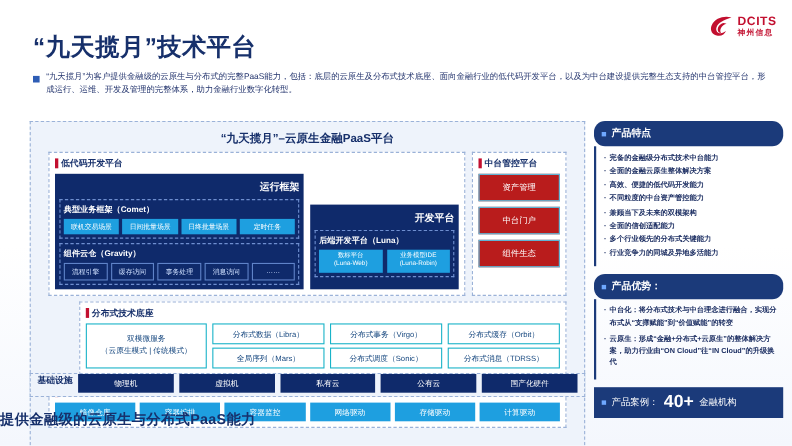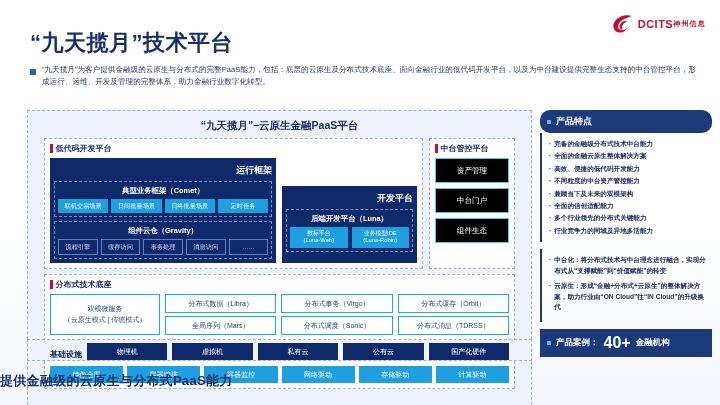--- a/index.html
+++ b/index.html
@@ -9,21 +9,21 @@
     font-family:"Liberation Sans","DejaVu Sans",sans-serif;
     color:#17306b;
     position:relative;
   }
   .slide{position:relative;width:720px;height:405px;box-sizing:border-box;
     background:linear-gradient(180deg,#ffffff 0%,#ffffff 55%,#f4f7fd 100%);}
 
   
   .logo{position:absolute;right:14px;top:14px;display:flex;align-items:center;gap:4px;}
   .logo-mark{width:22px;height:20px;}
-  .logo-text{display:flex;flex-direction:row;line-height:1;}
+  .logo-text{display:flex;flex-direction:column;line-height:1;}
   .logo-en{font-size:11px;font-weight:bold;color:#c20f2f;letter-spacing:.5px;}
   .logo-cn{font-size:7px;font-weight:bold;color:#c20f2f;letter-spacing:1.2px;margin-top:1px;}
 
   .page-title{position:absolute;left:30px;top:28px;font-size:22px;font-weight:bold;
     color:#17306b;letter-spacing:.5px;}
 
   .intro{position:absolute;left:30px;top:64px;width:672px;display:flex;gap:6px;}
   .intro-bullet{width:6px;height:6px;background:#2e5db5;margin-top:5px;flex:0 0 auto;}
   .intro-text{font-size:7.6px;line-height:1.55;color:#24356e;font-weight:normal;}
 
@@ -41,74 +41,74 @@
   .sec-bar{width:2.5px;height:9px;background:#c20f2f;flex:0 0 auto;}
   .sec-label{font-size:8px;font-weight:bold;color:#17306b;}
 
   .lowcode-body{display:flex;gap:6px;}
   .runtime{flex:1.72;background:#0f2a6b;padding:4px;box-sizing:border-box;}
   .devplat{flex:1;background:#0f2a6b;padding:4px;box-sizing:border-box;margin-top:28px;}
 
   .dark-title{text-align:right;color:#ffffff;font-size:9px;font-weight:bold;padding:2px 0 4px;}
   .inner-box{border:1px dashed #6f8fd0;padding:3px;margin-bottom:4px;}
   .inner-box:last-child{margin-bottom:0;}
-  .inner-title{text-align:center;color:#ffffff;font-size:7.4px;font-weight:bold;padding:1px 0 3px;}
+  .inner-title{text-align:left;color:#ffffff;font-size:7.4px;font-weight:bold;padding:1px 0 3px;}
   .inner-title.plain{padding:2px 0;}
 
   .tags{display:flex;gap:3px;}
   .tag{flex:1;text-align:center;font-size:6.2px;color:#ffffff;padding:2.5px 1px;
     background:#1e9fe0;white-space:nowrap;overflow:hidden;}
   .tag.outline{background:transparent;border:1px solid #5f83c8;color:#cfe0ff;}
 
   .dev-tags{display:flex;gap:4px;}
   .dev-tag{flex:1;text-align:center;background:#1e9fe0;color:#ffffff;font-size:5.8px;
     line-height:1.35;padding:2.5px 1px;}
 
-  .mgmt-item{background:#000000;border:1px solid #57c5e8;color:#ffffff;font-size:7.6px;
+  .mgmt-item{background:#b91c1c;border:1px solid #57c5e8;color:#ffffff;font-size:7.6px;
     text-align:center;padding:6.5px 0;margin-bottom:5px;}
   .mgmt-item:last-child{margin-bottom:0;}
 
   
-  .base{margin-top:5px;background:#ffffff;border:1px dashed #9bb2d8;padding:4px 5px 5px;box-sizing:border-box;}
+  .base{margin-top:5px;background:#ffffff;border:1px dashed #9bb2d8;padding:4px 5px 5px;box-sizing:border-box;margin-left:28px;}
   .base-body{display:flex;gap:5px;}
   .dual{width:110px;border:1px solid #19b3c8;color:#16477f;font-size:7px;text-align:center;
     display:flex;flex-direction:column;justify-content:center;line-height:1.5;padding:3px;box-sizing:border-box;}
   .base-cols{flex:1;display:flex;gap:5px;}
   .base-col{flex:1;display:flex;flex-direction:column;gap:3px;}
   .base-cell{border:1px solid #19b3c8;color:#16477f;font-size:7px;text-align:center;padding:3.5px 0;}
 
   
   .container-p{margin-top:5px;background:#ffffff;border:1px dashed #9bb2d8;padding:4px 5px 5px;box-sizing:border-box;}
   .ctags{display:flex;gap:4px;}
   .ctag{flex:1;text-align:center;background:#1e9fe0;color:#ffffff;font-size:7px;padding:3.5px 0;}
 
   
   .infra{position:absolute;left:27px;top:339px;width:505px;height:22px;
     background:#eef3fb;border:1px dashed #9bb2d8;box-sizing:border-box;
-    display:flex;align-items:flex-end;gap:5px;padding:0 22px;}
+    display:flex;align-items:flex-start;gap:5px;padding:0 6px;}
   .infra-label{font-size:8px;font-weight:bold;color:#17306b;white-space:nowrap;}
   .infra-items{flex:1;display:flex;gap:5px;}
   .infra-item{flex:1;text-align:center;background:#0f2a6b;color:#ffffff;font-size:7px;padding:3.5px 0;}
 
   .footline{position:absolute;left:0;top:372px;width:720px;text-align:left;
     font-size:13px;font-weight:bold;color:#17306b;letter-spacing:.3px;}
 
   
   .right{position:absolute;left:540px;top:110px;width:172px;}
   .card{margin-bottom:7px;}
   .card-head{background:#1b3a7a;color:#ffffff;font-size:9px;font-weight:bold;
     padding:5px 7px;display:flex;align-items:center;gap:5px;border-radius:10px;}
   .head-dot{width:4px;height:4px;background:#6fa8ff;flex:0 0 auto;}
   .card-body{padding:6px 6px 4px 7px;border-left:2px solid #1b3a7a;}
   .li{display:flex;gap:3px;font-size:6.6px;line-height:1.5;color:#1d2f63;
      margin-bottom:2.5px;font-weight:bold;}
   .li .dot{flex:0 0 auto;}
   .li-adv{font-size:6.6px;line-height:1.6;margin-bottom:5px;}
   .case{background:#1b3a7a;color:#ffffff;padding:5px 7px;display:flex;align-items:center;gap:5px;}
-  .case-text{font-size:8.5px;font-weight:bold;}
+  .case-text{font-size:8.5px;font-weight:normal;}
   .case-num{font-size:16px;font-weight:bold;}
 </style>
 </head>
 <body>
 
 <div class="slide">
 
   <div class="logo">
     <svg class="logo-mark" viewBox="0 0 44 40">
       <path d="M40 4C28 0 10 4 4 18c-4 9 1 18 11 19 7 1 13-3 15-9-5 5-12 6-16 2-4-5-1-13 7-18 6-4 14-6 19-8z" fill="#c20f2f"></path>
@@ -290,20 +290,24 @@
             <span>多个行业领先的分布式关键能力</span>
           </div>
         <div class="li">
             <span class="dot">·</span>
             <span>行业竞争力的同城及异地多活能力</span>
           </div>
       </div>
     </div>
 
     <div class="card">
+      <div class="card-head">
+        <div class="head-dot"></div>
+        <div>产品优势：</div>
+      </div>
       <div class="card-body">
         <div class="li li-adv">
             <span class="dot">·</span>
             <span>中台化：将分布式技术与中台理念进行融合，实现分布式从“支撑赋能”到“价值赋能”的转变</span>
           </div>
         <div class="li li-adv">
             <span class="dot">·</span>
             <span>云原生：形成“金融+分布式+云原生”的整体解决方案，助力行业由“ON Cloud”往“IN Cloud”的升级换代</span>
           </div>
       </div>

